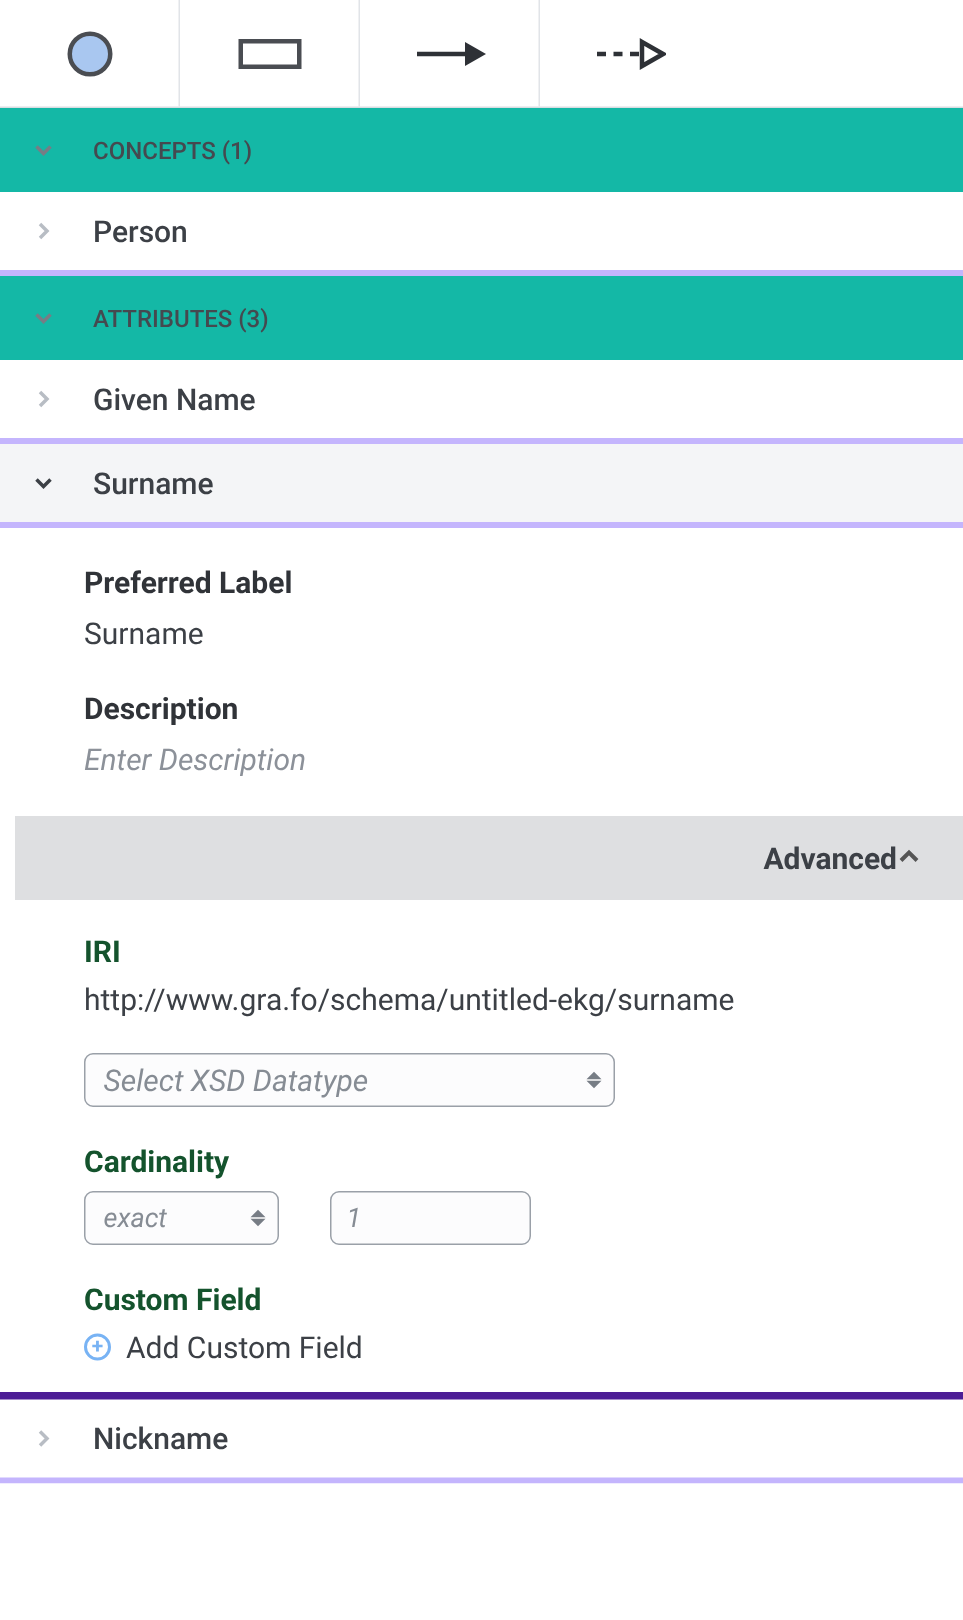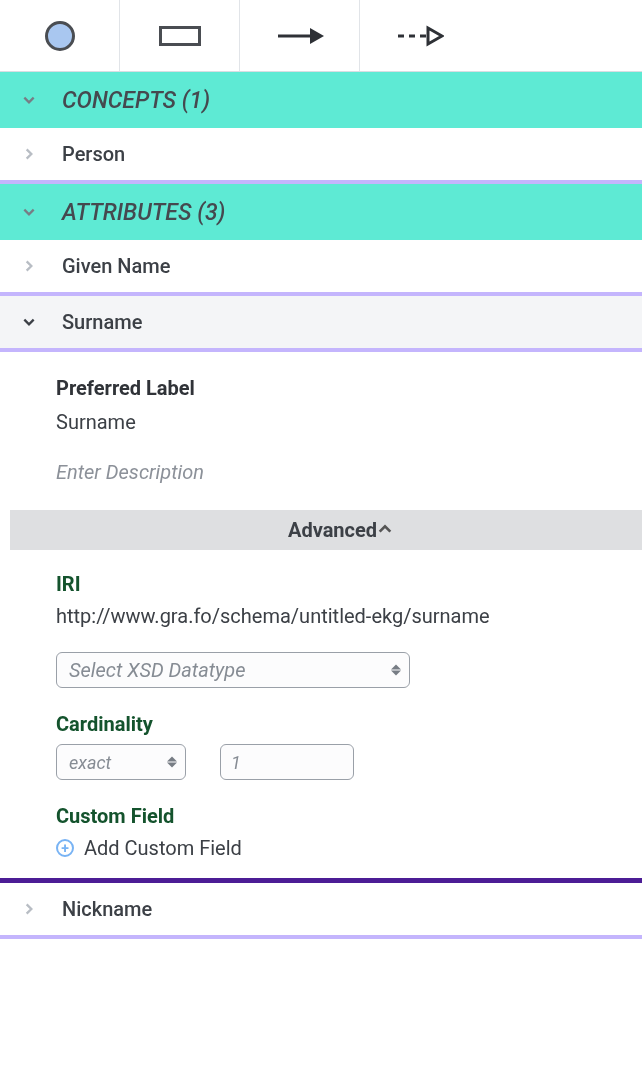--- a/index.html
+++ b/index.html
@@ -7,38 +7,38 @@
 
     
     .toolbar { display: flex; height: 72px; border-bottom: 1px solid #d9dde2; }
     .tool-btn { flex: 0 0 120px; display: flex; align-items: center; justify-content: center; border-right: 1px solid #e1e4e8; cursor: pointer; }
     .tool-btn:last-child { border-right: none; }
     .circle-icon { width: 30px; height: 30px; border: 3px solid #4a4d52; border-radius: 50%; background: #a9c7f0; }
     .rect-icon { width: 42px; height: 20px; border: 3px solid #4a4d52; background: #fff; }
     .arrow-solid svg, .arrow-dashed svg { width: 48px; height: 24px; }
 
     
-    .section-header { display:flex; align-items:center; background:#5eead4; height:56px; padding:0 20px; font-weight:500; font-size:23px; color:#45494f; cursor:pointer;font-style:italic; }
+    .section-header { display:flex; align-items:center; background:#14b8a6; height:56px; padding:0 20px; font-weight:500; font-size:16px; color:#45494f; cursor:pointer; }
     .chev { width:18px; height:18px; margin-right:24px; display:flex; align-items:center; justify-content:center; color:#777d85; }
     .chev svg { width:14px; height:14px; }
 
     
     .item-row { display:flex; align-items:center; height:56px; padding:0 20px; font-size:20px; font-weight:500; color:#3c4046; border-bottom:4px solid #c4b5fd; cursor:pointer; }
     .item-row .chev { color:#b8bdc4; }
     .item-row.expanded { background:#f4f5f7; }
     .item-row.expanded .chev { color:#3c4046; }
 
     
     .detail { background:#fff; padding:24px 0 18px 56px; border-bottom:5px solid #4c1d95; }
     .field-label { font-size:20px; font-weight:700; color:#303338; margin-bottom:10px; }
     .field-value { font-size:20px; color:#3c4046; margin-bottom:26px; }
     .placeholder { color:#8c9199; font-style:italic; }
 
     
-    .advanced-bar { display:flex; align-items:center; justify-content:center; background:#dedfe1; height:40px; padding:0 28px 0 57px; margin-left:-46px; font-size:20px; font-weight:700; color:#3c4046; cursor:pointer; }
+    .advanced-bar { display:flex; align-items:center; justify-content:flex-end; background:#dedfe1; height:56px; padding:0 28px 0 57px; margin-left:-46px; font-size:20px; font-weight:700; color:#3c4046; cursor:pointer; }
     .advanced-bar .up svg { width:16px; height:16px; color:#555; }
 
     .adv-content { padding-top:22px; }
     .adv-label { font-size:20px; font-weight:700; margin-bottom:8px; color:#14532d; }
     .adv-value { font-size:20px; color:#3c4046; margin-bottom:24px; word-break:break-all; }
 
     
     .select { position:relative; display:inline-flex; align-items:center; height:36px; border:1px solid #9aa0a8; border-radius:6px; padding:0 30px 0 12px; font-size:20px; color:#868c94; font-style:italic; background:#fcfcfd; cursor:pointer; }
     .select.wide { width:354px; }
     .select.small { width:130px; font-size:18px;align-items:center;}
@@ -119,20 +119,21 @@
         <polyline points="2,4 6,8 10,4" fill="none" stroke="currentColor" stroke-width="2"></polyline>
       </svg>
     </span>
   <span>Surname</span>
 </div>
 
 <div class="detail">
   <div class="field-label">Preferred Label</div>
   <div class="field-value">Surname</div>
 
+  <div class="field-label">Description</div>
   <div class="field-value placeholder">Enter Description</div>
 
   <div class="advanced-bar">
     <span>Advanced</span>
     <span class="up"><svg viewBox="0 0 12 12">
           <polyline points="2,8 6,4 10,8" fill="none" stroke="currentColor" stroke-width="2"></polyline>
         </svg></span>
   </div>
 
   <div class="adv-content">

